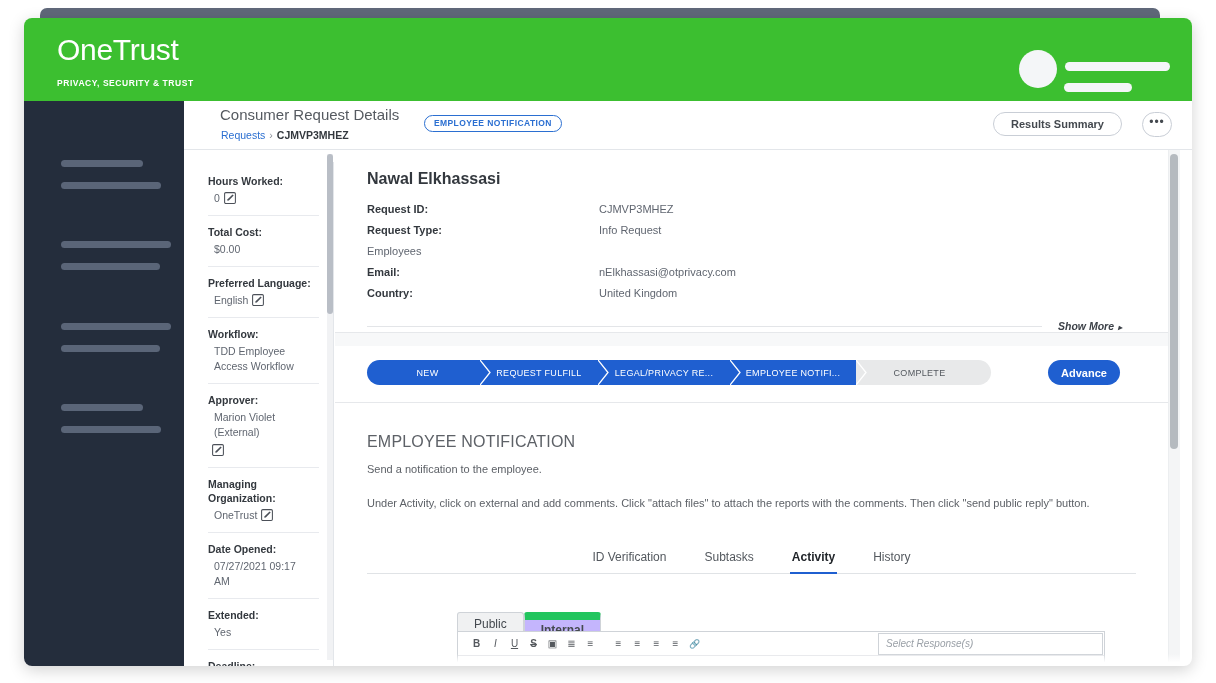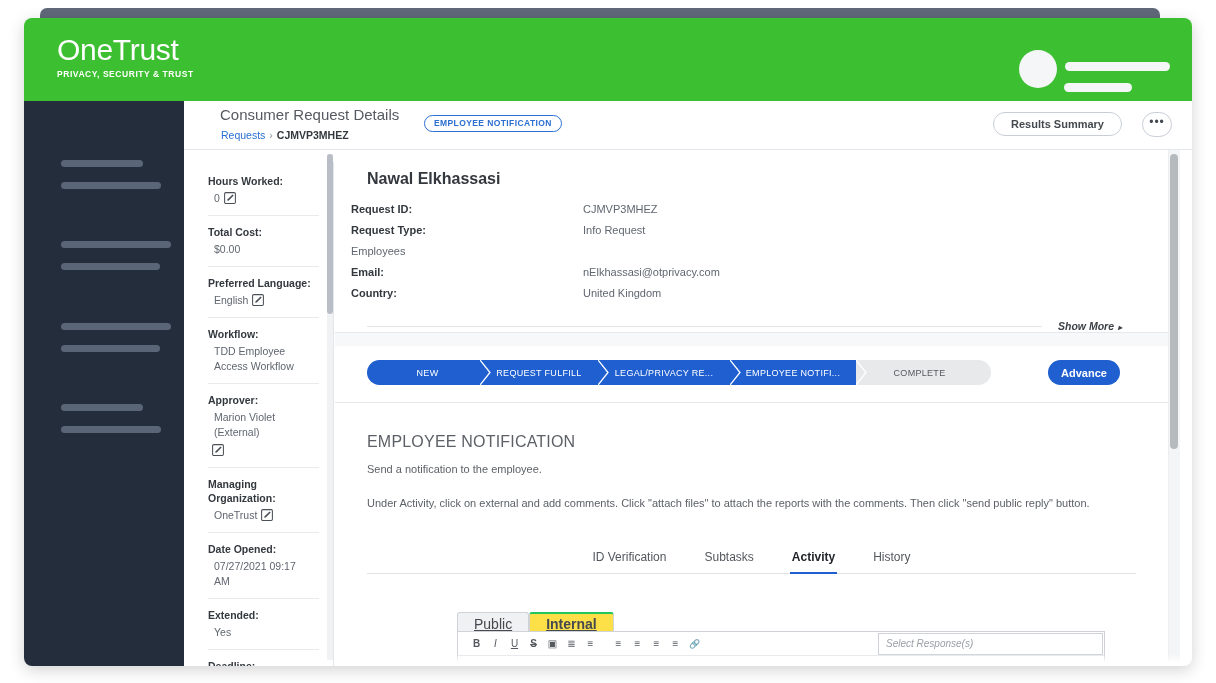--- a/index.html
+++ b/index.html
@@ -36,21 +36,21 @@
   }
   #brand-logo {
     position: absolute; left: 33px; top: 15px;
   }
   #brand-logo-name {
     font-size: 30px; color: #ffffff; letter-spacing: -0.3px;
     font-weight: 400; line-height: 34px;
   }
   #brand-logo-tag {
     font-size: 8.5px; color: #ffffff; font-weight: bold;
-    letter-spacing: 0.55px; margin-top: 2px;
+    letter-spacing: 0.55px; margin-top: 11px;
   }
   #header-avatar {
     position: absolute; right: 135px; top: 32px;
     width: 38px; height: 38px; border-radius: 50%;
     background: #f4f6f8;
   }
   .header-redact-bar {
     position: absolute; right: 22px;
     height: 9px; border-radius: 5px; background: #f4f6f8;
   }
@@ -172,21 +172,21 @@
   #request-summary-card {
     position: absolute; left: 0; top: 0;
     width: 833px; padding: 20px 0 0 0;
     background: #ffffff;
     border-bottom: 1px solid #e6e8eb;
   }
   #subject-name {
     font-size: 16px; font-weight: bold; color: #33383e;
     margin-left: 32px; margin-bottom: 11px;
   }
-  .summary-row { display: flex; margin-left: 16px; line-height: 21px; }
+  .summary-row { display: flex; margin-left: 32px; line-height: 21px; }
   .summary-key {
     width: 232px; font-size: 11px; font-weight: bold; color: #33383e;
   }
   .summary-val { font-size: 11px; color: #606670; }
   #show-more-wrap {
     display: flex; align-items: center;
     margin: 16px 32px 0 32px;
   }
   #show-more-rule { flex: 1; height: 1px; background: #e3e5e8; }
   #show-more-button {
@@ -267,31 +267,30 @@
     background: #1f5fd0;
   }
 
   
   #comment-editor {
     position: absolute; left: 122px; top: 462px;
     width: 648px;
   }
   #editor-tabs { display: flex; height: 20px; }
   .editor-tab {
-    font-size: 14px; color: #44494f;
+    font-size: 12px; color: #44494f;
     padding: 3px 16px 0; cursor: pointer;
     border: 1px solid #cfd3d8; border-bottom: none;
     background: #f0f1f2;
     border-radius: 3px 3px 0 0;
     line-height: 16px;
-    text-decoration: underline;
   }
   .editor-tab.active {
-    background: #fde047; font-weight: bold;
-    border-top: 2px solid #22c55e;
+    background: #c4b5fd; font-weight: bold;
+    border-top: 8px solid #22c55e;
     padding-top: 2px;
   }
   #editor-frame {
     border: 1px solid #cfd3d8;
     background: #ffffff;
     margin-top: -1px;
     height: 56px;
     position: relative;
   }
   #editor-toolbar {

